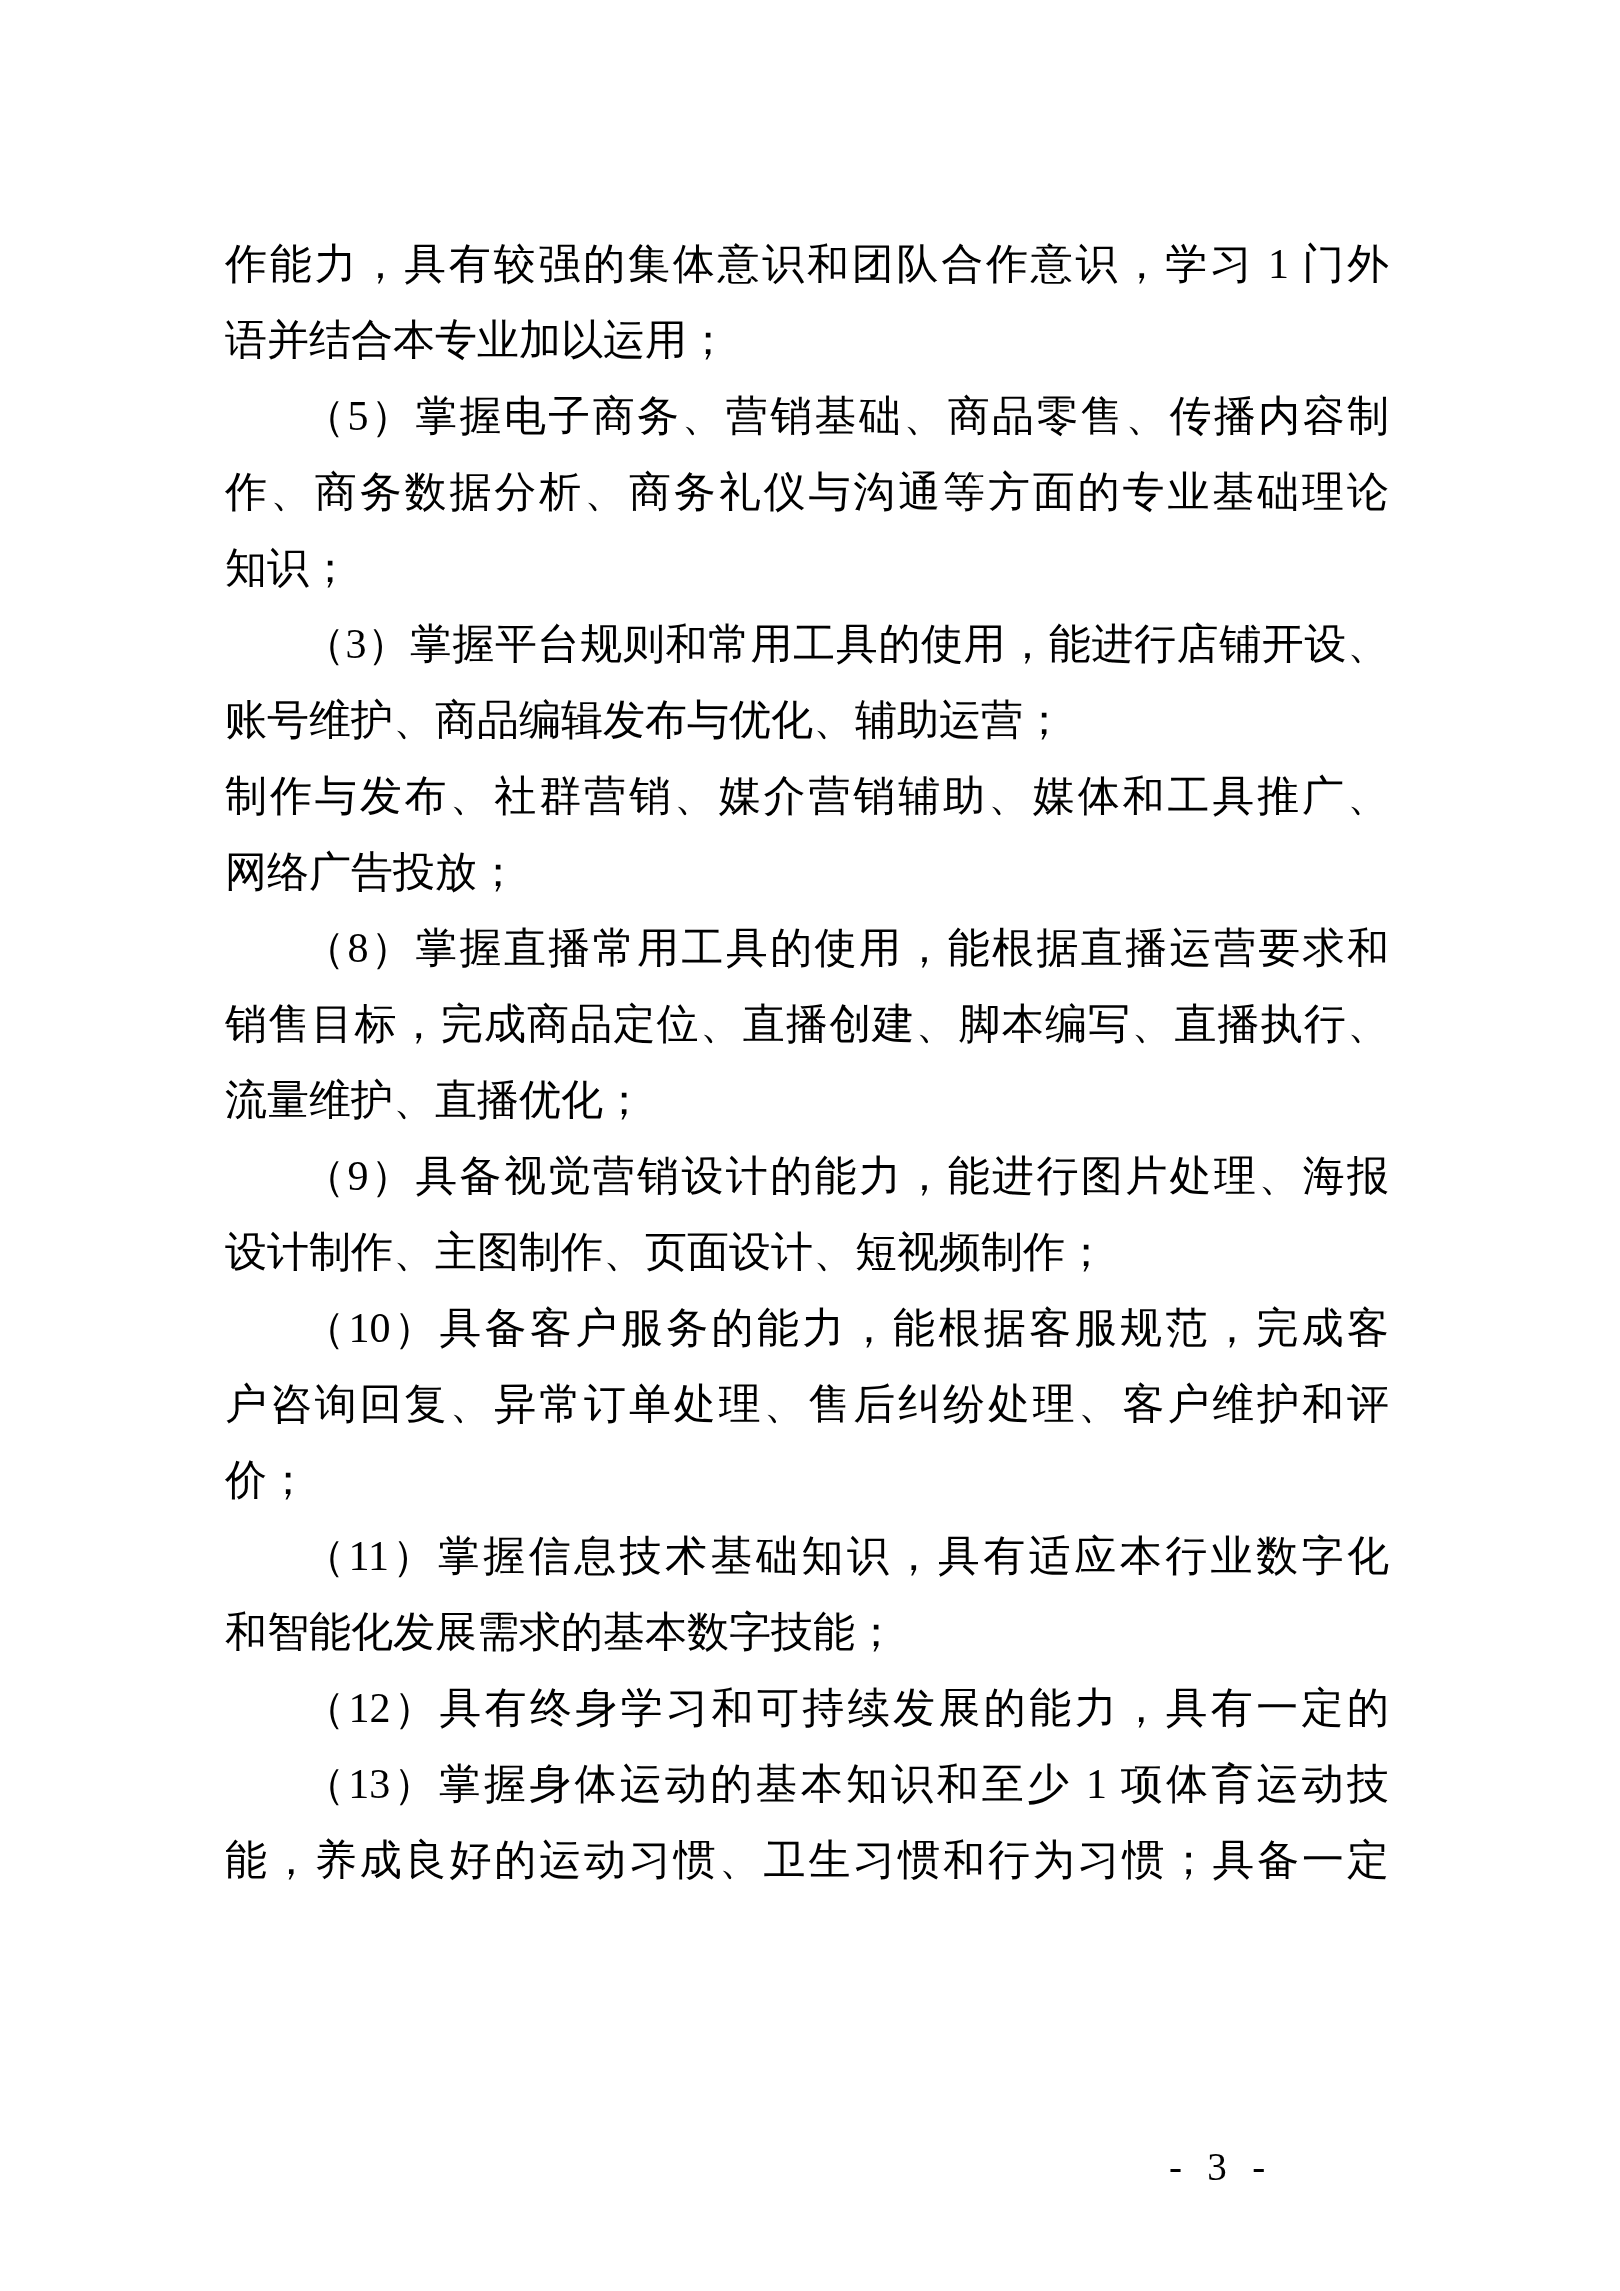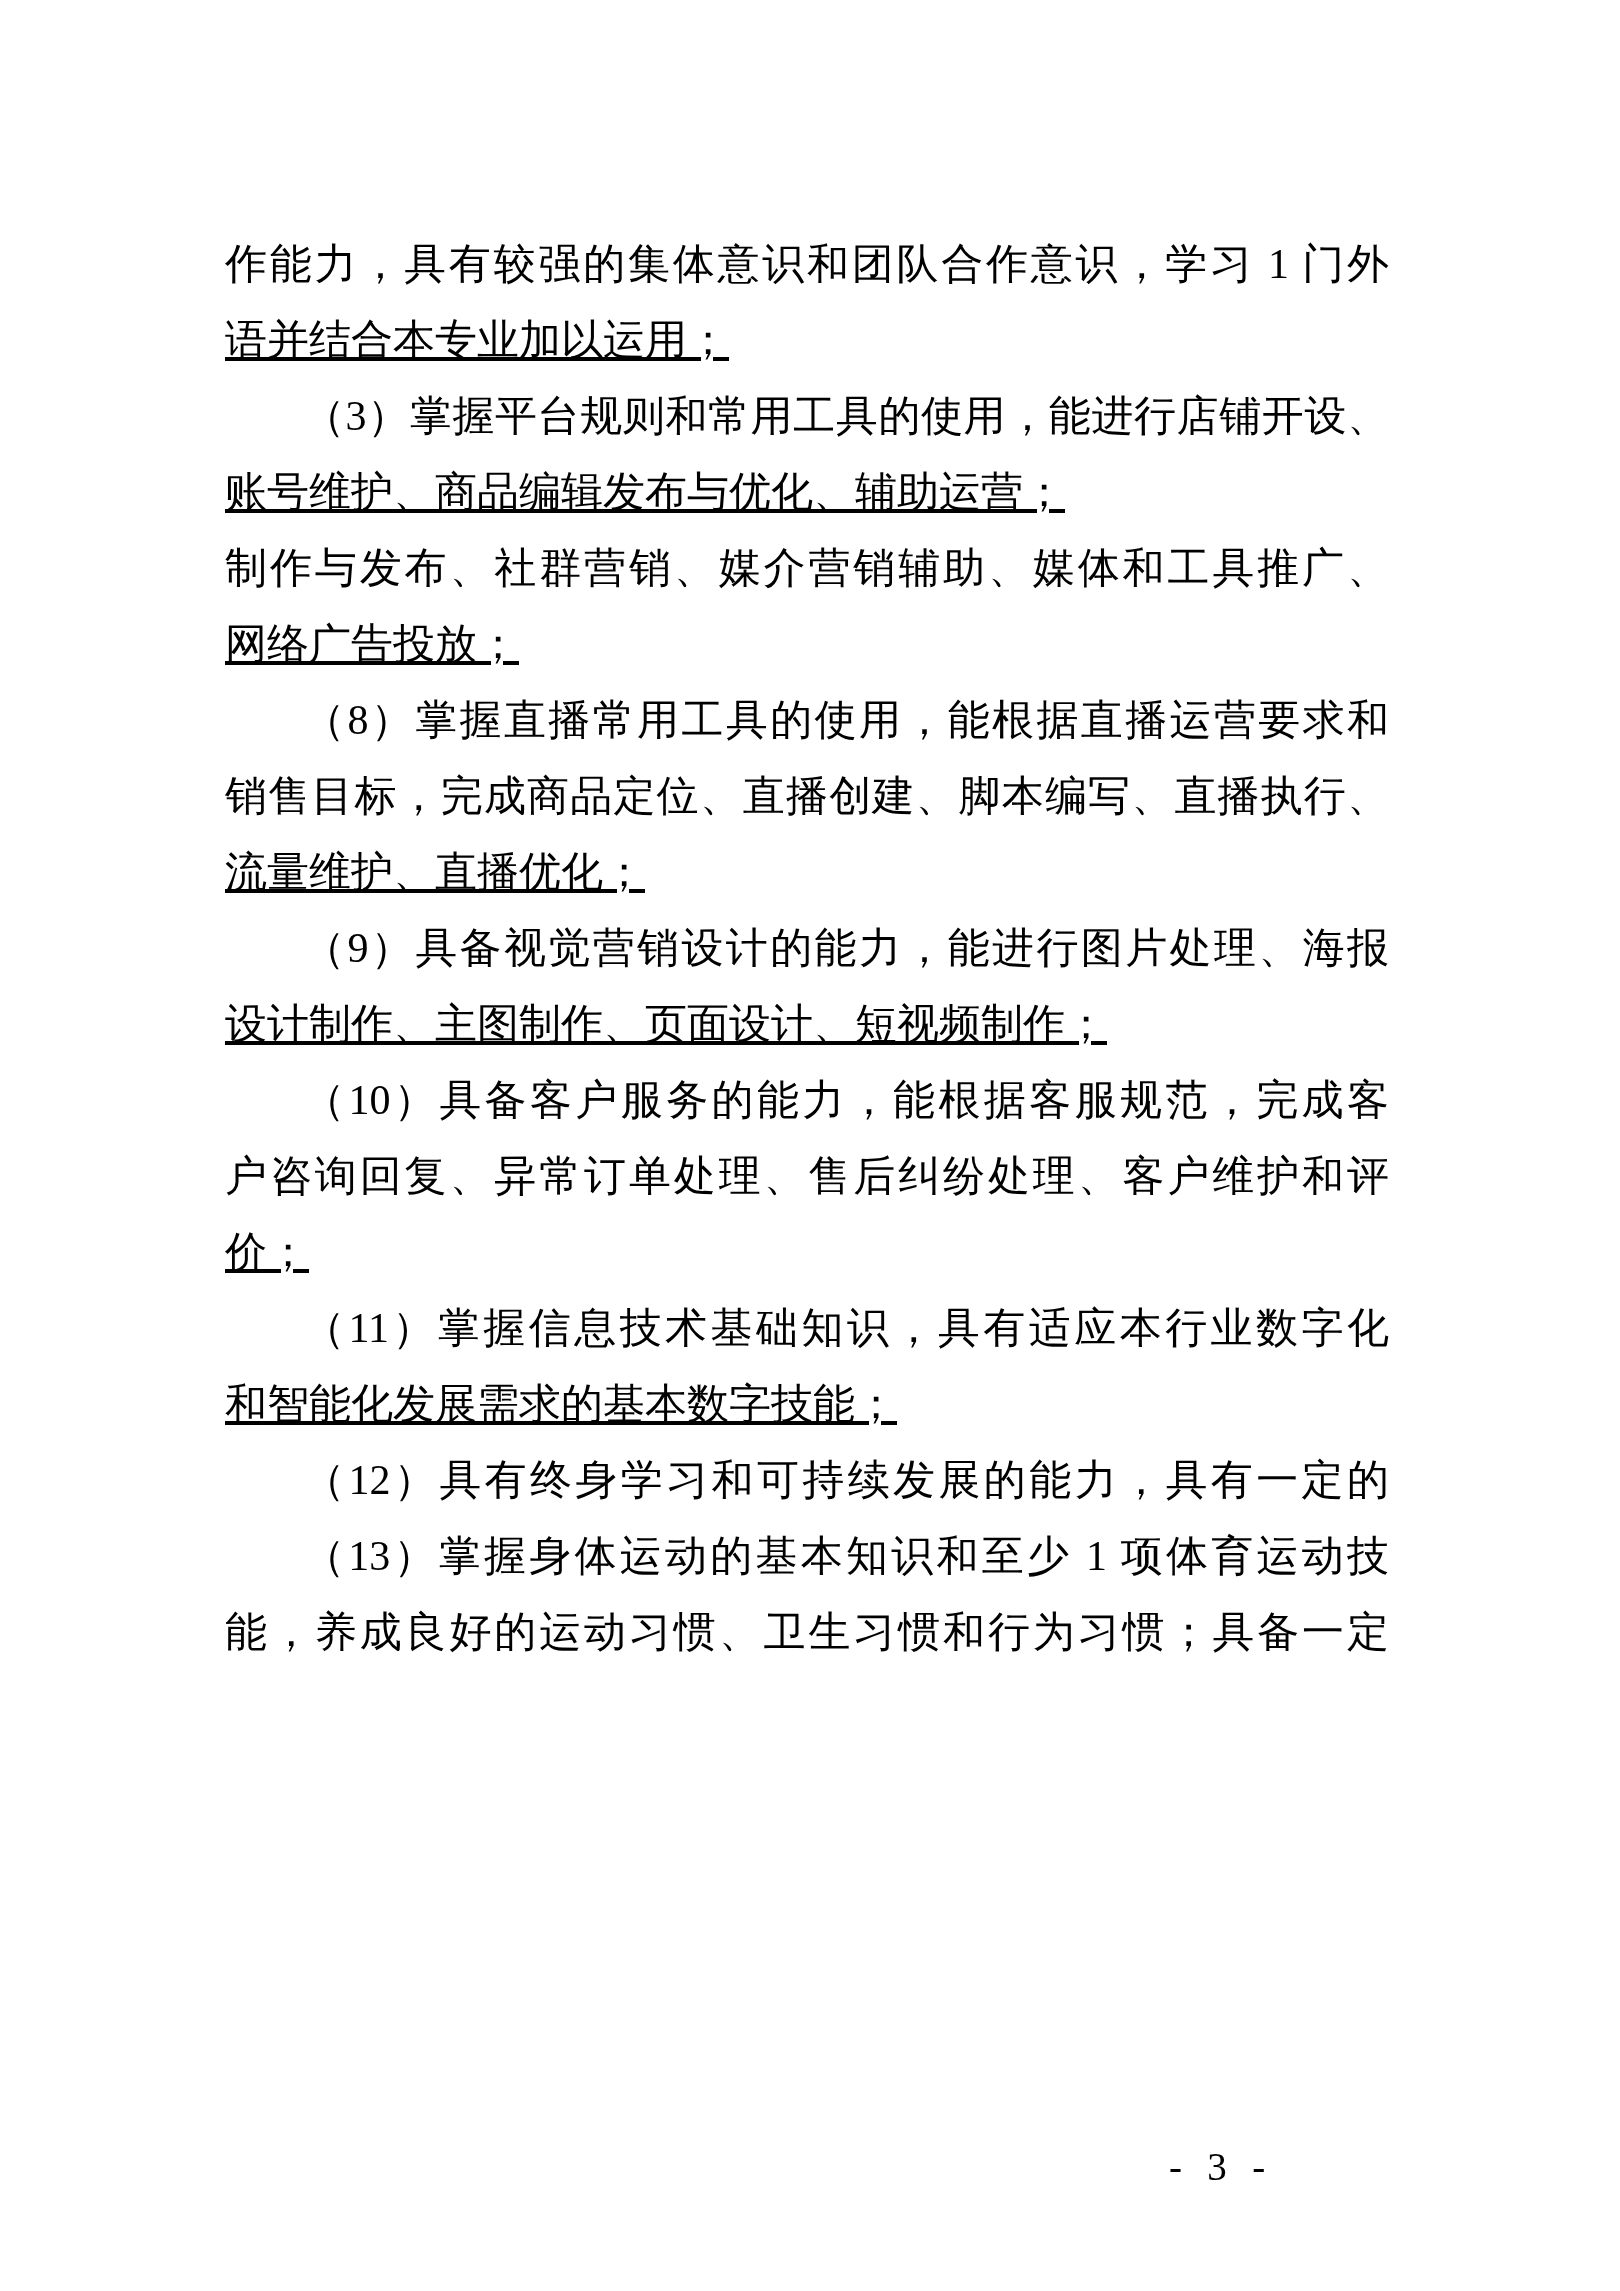--- a/index.html
+++ b/index.html
@@ -33,21 +33,20 @@
     height: 76px;
     overflow: hidden;
     text-align: justify;
     text-align-last: justify;
     text-justify: inter-character;
     white-space: normal;
   }
   .line.short {
     text-align: center;
     text-align-last: left;
-    text-decoration: underline;
   }
   .line.indent {
     padding-left: 78px;
   }
   .page-number {
     position: absolute;
     top: 2119px;
     right: 243px;
     font-size: 39px;
     line-height: 47px;
@@ -57,20 +56,25 @@
   }
 </style>
 </head>
 <body>
 
 <div class="page">
   <div class="text-block" id="document-body">
       <div class="para">
         <div class="line">作能力，具有较强的集体意识和团队合作意识，学习 1 门外</div>
         <div class="line short">语并结合本专业加以运用；</div>
+      </div>
+      <div class="para">
+        <div class="line indent">（5）掌握电子商务、营销基础、商品零售、传播内容制</div>
+        <div class="line">作、商务数据分析、商务礼仪与沟通等方面的专业基础理论</div>
+        <div class="line short">知识；</div>
       </div>
       <div class="para">
         <div class="line indent">（3）掌握平台规则和常用工具的使用，能进行店铺开设、</div>
         <div class="line short">账号维护、商品编辑发布与优化、辅助运营；</div>
       </div>
       <div class="para">
         <div class="line">制作与发布、社群营销、媒介营销辅助、媒体和工具推广、</div>
         <div class="line short">网络广告投放；</div>
       </div>
       <div class="para">

